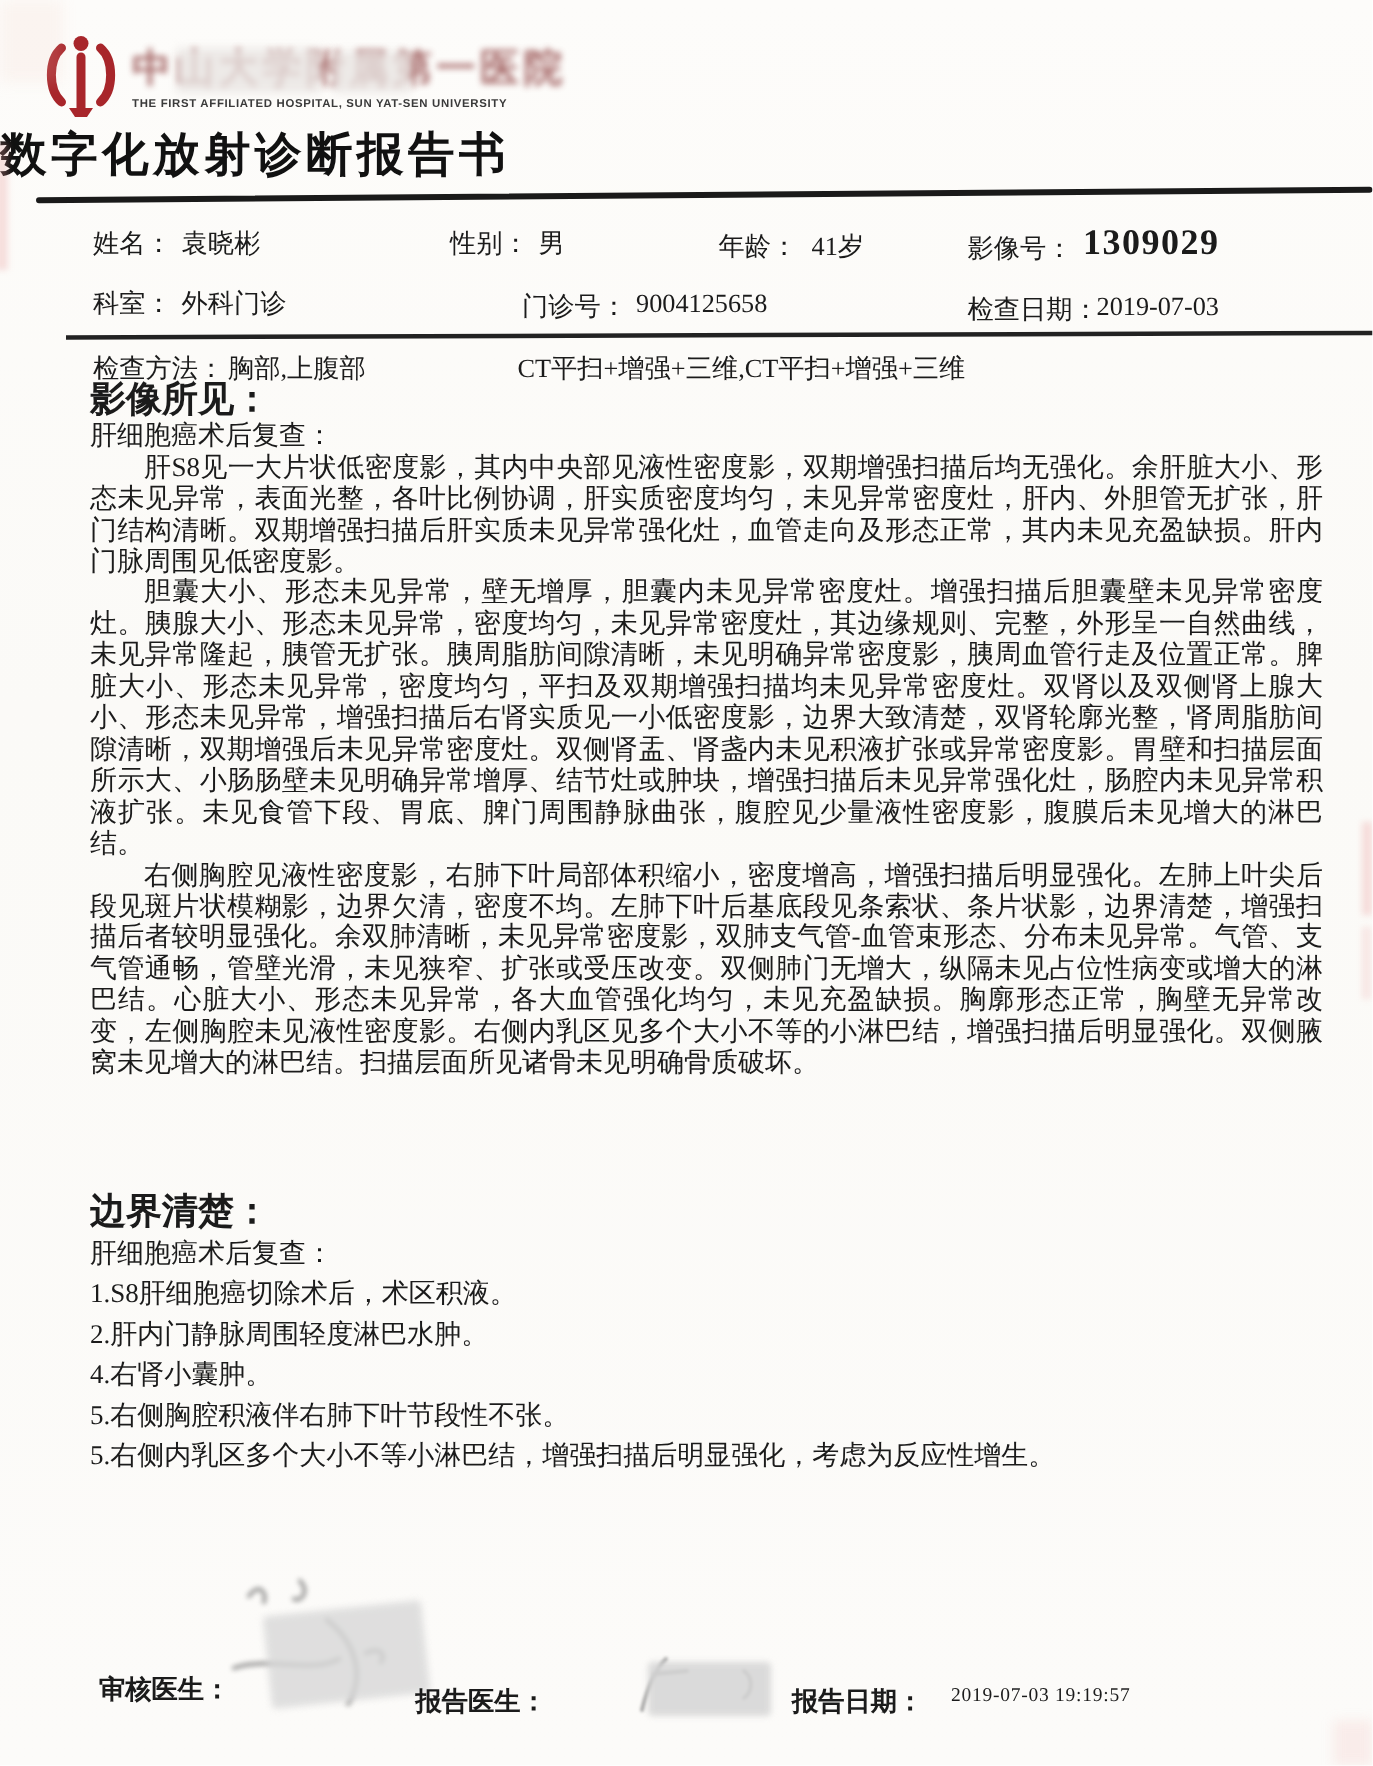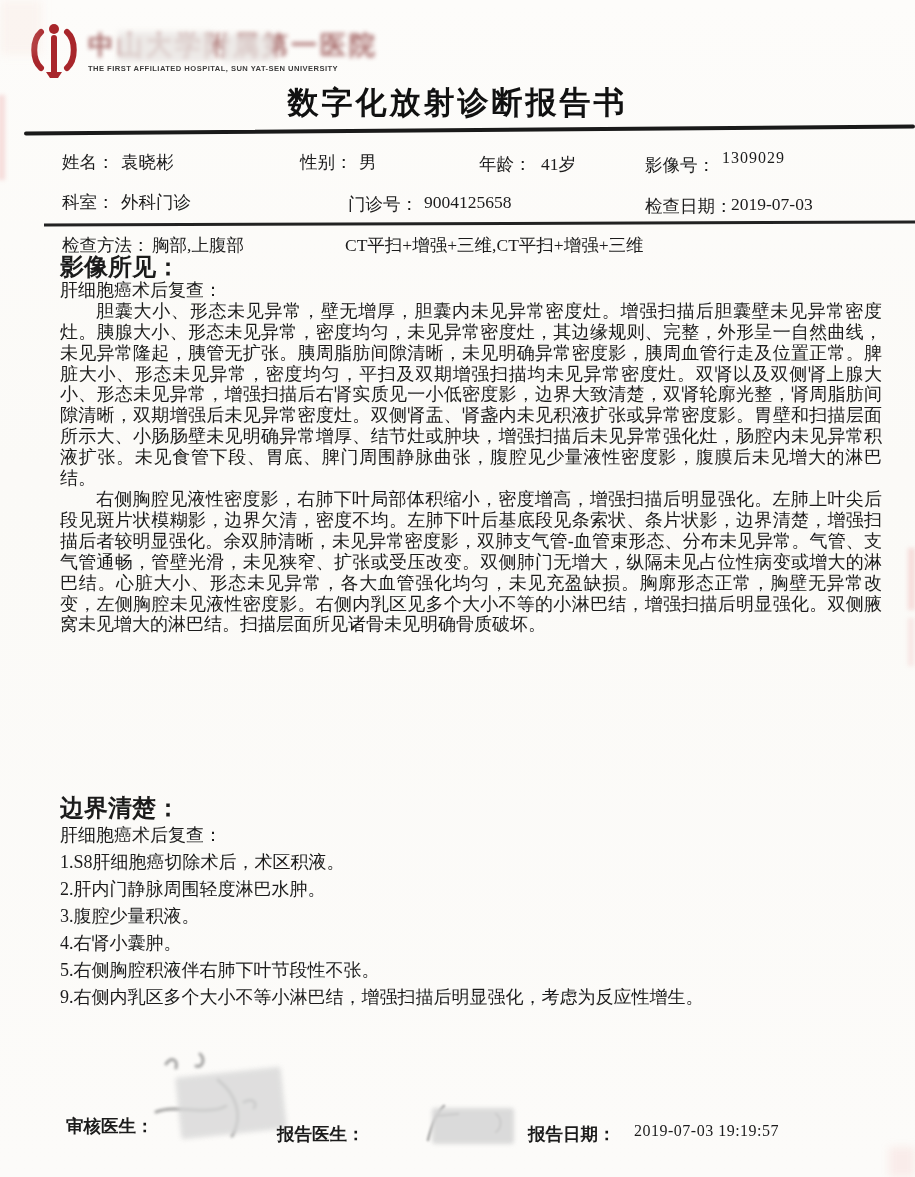--- a/index.html
+++ b/index.html
@@ -26,50 +26,50 @@
   }
   .cn-redact{position:absolute;background:rgba(232,229,226,.8);filter:blur(3px);}
   .hospital-en{
     margin-top:1px;font-size:7.6px;font-weight:bold;color:#3a3a3a;
     letter-spacing:.45px;filter:blur(.4px);
     font-family:"Liberation Sans",sans-serif;white-space:nowrap;
   }
   
   .report-title{
     position:absolute;top:82px;left:0;width:100%;
-    text-align:center;font-size:31px;font-weight:bold;color:#111;
+    font-size:31px;font-weight:bold;color:#111;
     letter-spacing:3px;
   }
   .rule-thick{
     position:absolute;left:24px;right:0;top:128px;height:4px;
     background:#1a1a1a;transform:rotate(-0.45deg);border-radius:2px;
   }
   .rule-thin{
     position:absolute;left:44px;right:0;top:222px;height:2.5px;
     background:#222;transform:rotate(-0.2deg);
   }
   
   .info{position:absolute;left:0;top:146px;width:915px;height:76px;font-size:17.5px;}
   .info .lab{font-weight:normal;}
   .pos{position:absolute;white-space:nowrap;}
-  .image-no-val{font-size:16px;font-weight:normal;letter-spacing:1px;}
+  .image-no-val{font-size:24px;font-weight:bold;letter-spacing:1px;}
   
   .method{position:absolute;left:0;top:233px;width:915px;font-size:17.5px;}
   
   .findings{position:absolute;left:60px;top:257px;width:822px;font-size:18px;line-height:20.9px;text-align:justify;}
   .sec-head{font-weight:bold;font-size:24px;margin:0 0 2px 0;}
   .intro{margin:0;}
   .para{margin:0;text-indent:2em;}
   
   .diagnosis{position:absolute;left:60px;top:795px;width:822px;font-size:18px;line-height:27px;}
   .diagnosis .sec-head{margin-bottom:0;}
   .dx-line{margin:0;}
   
   .footer-label{position:absolute;font-size:17.5px;font-weight:bold;white-space:nowrap;}
-  .footer-value{position:absolute;font-size:16px;white-space:nowrap;letter-spacing:.5px;}
+  .footer-value{position:absolute;font-size:13px;white-space:nowrap;letter-spacing:.5px;}
   .sig{position:absolute;border-radius:3px;}
   .sig-patch1{left:178px;top:1072px;width:106px;height:62px;background:#d8d8d8;filter:blur(2.5px);opacity:.8;transform:rotate(-6deg);}
   .sig-stroke1{left:148px;top:1046px;width:140px;height:96px;opacity:.55;filter:blur(1.6px);}
   .sig-patch2{left:432px;top:1108px;width:82px;height:36px;background:#d5d5d5;filter:blur(2px);opacity:.85;}
   .sig-stroke2{left:418px;top:1100px;width:100px;height:48px;opacity:.5;filter:blur(1.2px);}
   
   .smudge{position:absolute;pointer-events:none;}
   .smudge-left{left:-2px;top:95px;width:7px;height:85px;background:rgba(232,150,150,.30);filter:blur(2px);}
   .smudge-r1{right:0px;top:548px;width:7px;height:62px;background:rgba(236,152,152,.30);filter:blur(2px);}
   .smudge-r2{right:1px;top:618px;width:6px;height:48px;background:rgba(236,160,160,.22);filter:blur(2px);}
@@ -121,33 +121,33 @@
 
   <div class="method">
     <span class="pos lab" style="left:62px;top:0">检查方法：</span>
     <span class="pos" style="left:152px;top:0">胸部,上腹部</span>
     <span class="pos" style="left:345px;top:0">CT平扫+增强+三维,CT平扫+增强+三维</span>
   </div>
 
   <div class="findings">
     <p class="sec-head">影像所见：</p>
     <p class="intro">肝细胞癌术后复查：</p>
+    <p class="para">肝S8见一大片状低密度影，其内中央部见液性密度影，双期增强扫描后均无强化。余肝脏大小、形态未见异常，表面光整，各叶比例协调，肝实质密度均匀，未见异常密度灶，肝内、外胆管无扩张，肝门结构清晰。双期增强扫描后肝实质未见异常强化灶，血管走向及形态正常，其内未见充盈缺损。肝内门脉周围见低密度影。</p>
     <p class="para">胆囊大小、形态未见异常，壁无增厚，胆囊内未见异常密度灶。增强扫描后胆囊壁未见异常密度灶。胰腺大小、形态未见异常，密度均匀，未见异常密度灶，其边缘规则、完整，外形呈一自然曲线，未见异常隆起，胰管无扩张。胰周脂肪间隙清晰，未见明确异常密度影，胰周血管行走及位置正常。脾脏大小、形态未见异常，密度均匀，平扫及双期增强扫描均未见异常密度灶。双肾以及双侧肾上腺大小、形态未见异常，增强扫描后右肾实质见一小低密度影，边界大致清楚，双肾轮廓光整，肾周脂肪间隙清晰，双期增强后未见异常密度灶。双侧肾盂、肾盏内未见积液扩张或异常密度影。胃壁和扫描层面所示大、小肠肠壁未见明确异常增厚、结节灶或肿块，增强扫描后未见异常强化灶，肠腔内未见异常积液扩张。未见食管下段、胃底、脾门周围静脉曲张，腹腔见少量液性密度影，腹膜后未见增大的淋巴结。</p>
     <p class="para">右侧胸腔见液性密度影，右肺下叶局部体积缩小，密度增高，增强扫描后明显强化。左肺上叶尖后段见斑片状模糊影，边界欠清，密度不均。左肺下叶后基底段见条索状、条片状影，边界清楚，增强扫描后者较明显强化。余双肺清晰，未见异常密度影，双肺支气管-血管束形态、分布未见异常。气管、支气管通畅，管壁光滑，未见狭窄、扩张或受压改变。双侧肺门无增大，纵隔未见占位性病变或增大的淋巴结。心脏大小、形态未见异常，各大血管强化均匀，未见充盈缺损。胸廓形态正常，胸壁无异常改变，左侧胸腔未见液性密度影。右侧内乳区见多个大小不等的小淋巴结，增强扫描后明显强化。双侧腋窝未见增大的淋巴结。扫描层面所见诸骨未见明确骨质破坏。</p>
   </div>
 
   <div class="diagnosis">
     <p class="sec-head">边界清楚：</p>
     <p class="dx-line">肝细胞癌术后复查：</p>
     <p class="dx-line">1.S8肝细胞癌切除术后，术区积液。</p>
     <p class="dx-line">2.肝内门静脉周围轻度淋巴水肿。</p>
-    <p class="dx-line">3.腹腔少量积液。</p>
     <p class="dx-line">4.右肾小囊肿。</p>
     <p class="dx-line">5.右侧胸腔积液伴右肺下叶节段性不张。</p>
-    <p class="dx-line">9.右侧内乳区多个大小不等小淋巴结，增强扫描后明显强化，考虑为反应性增生。</p>
+    <p class="dx-line">5.右侧内乳区多个大小不等小淋巴结，增强扫描后明显强化，考虑为反应性增生。</p>
   </div>
 
   <svg class="sig sig-stroke1" viewBox="0 0 140 96">
     <g fill="none" stroke="#5a5a5a" stroke-width="3" stroke-linecap="round">
       <path d="M18 18 C 24 10, 30 14, 28 22"></path>
       <path d="M52 8 C 58 14, 54 22, 48 20"></path>
       <path d="M8 66 C 30 58, 60 70, 78 60"></path>
       <path d="M70 34 C 88 48, 96 70, 84 90"></path>
       <path d="M96 56 C 104 52, 110 56, 106 62"></path>
     </g>

